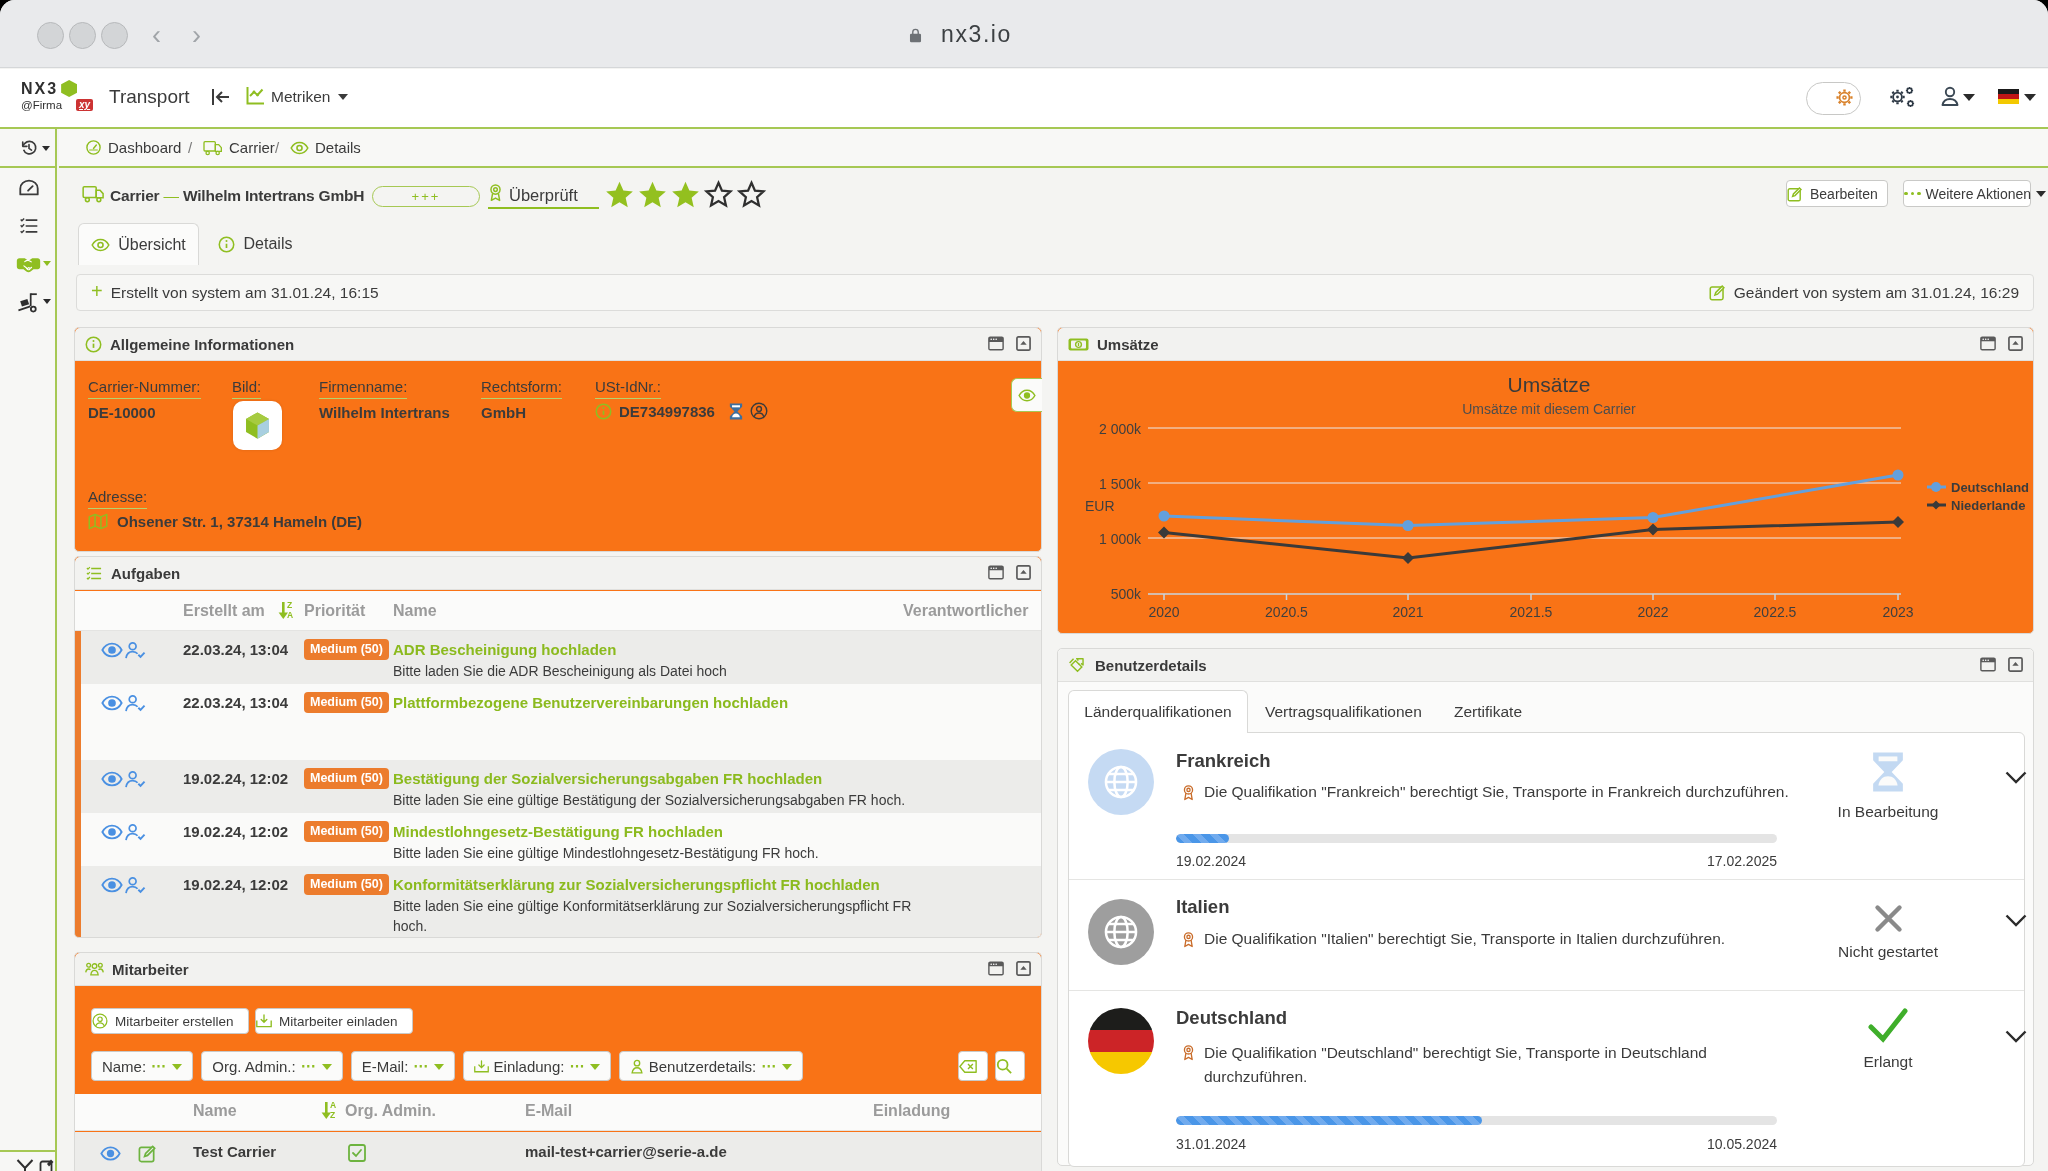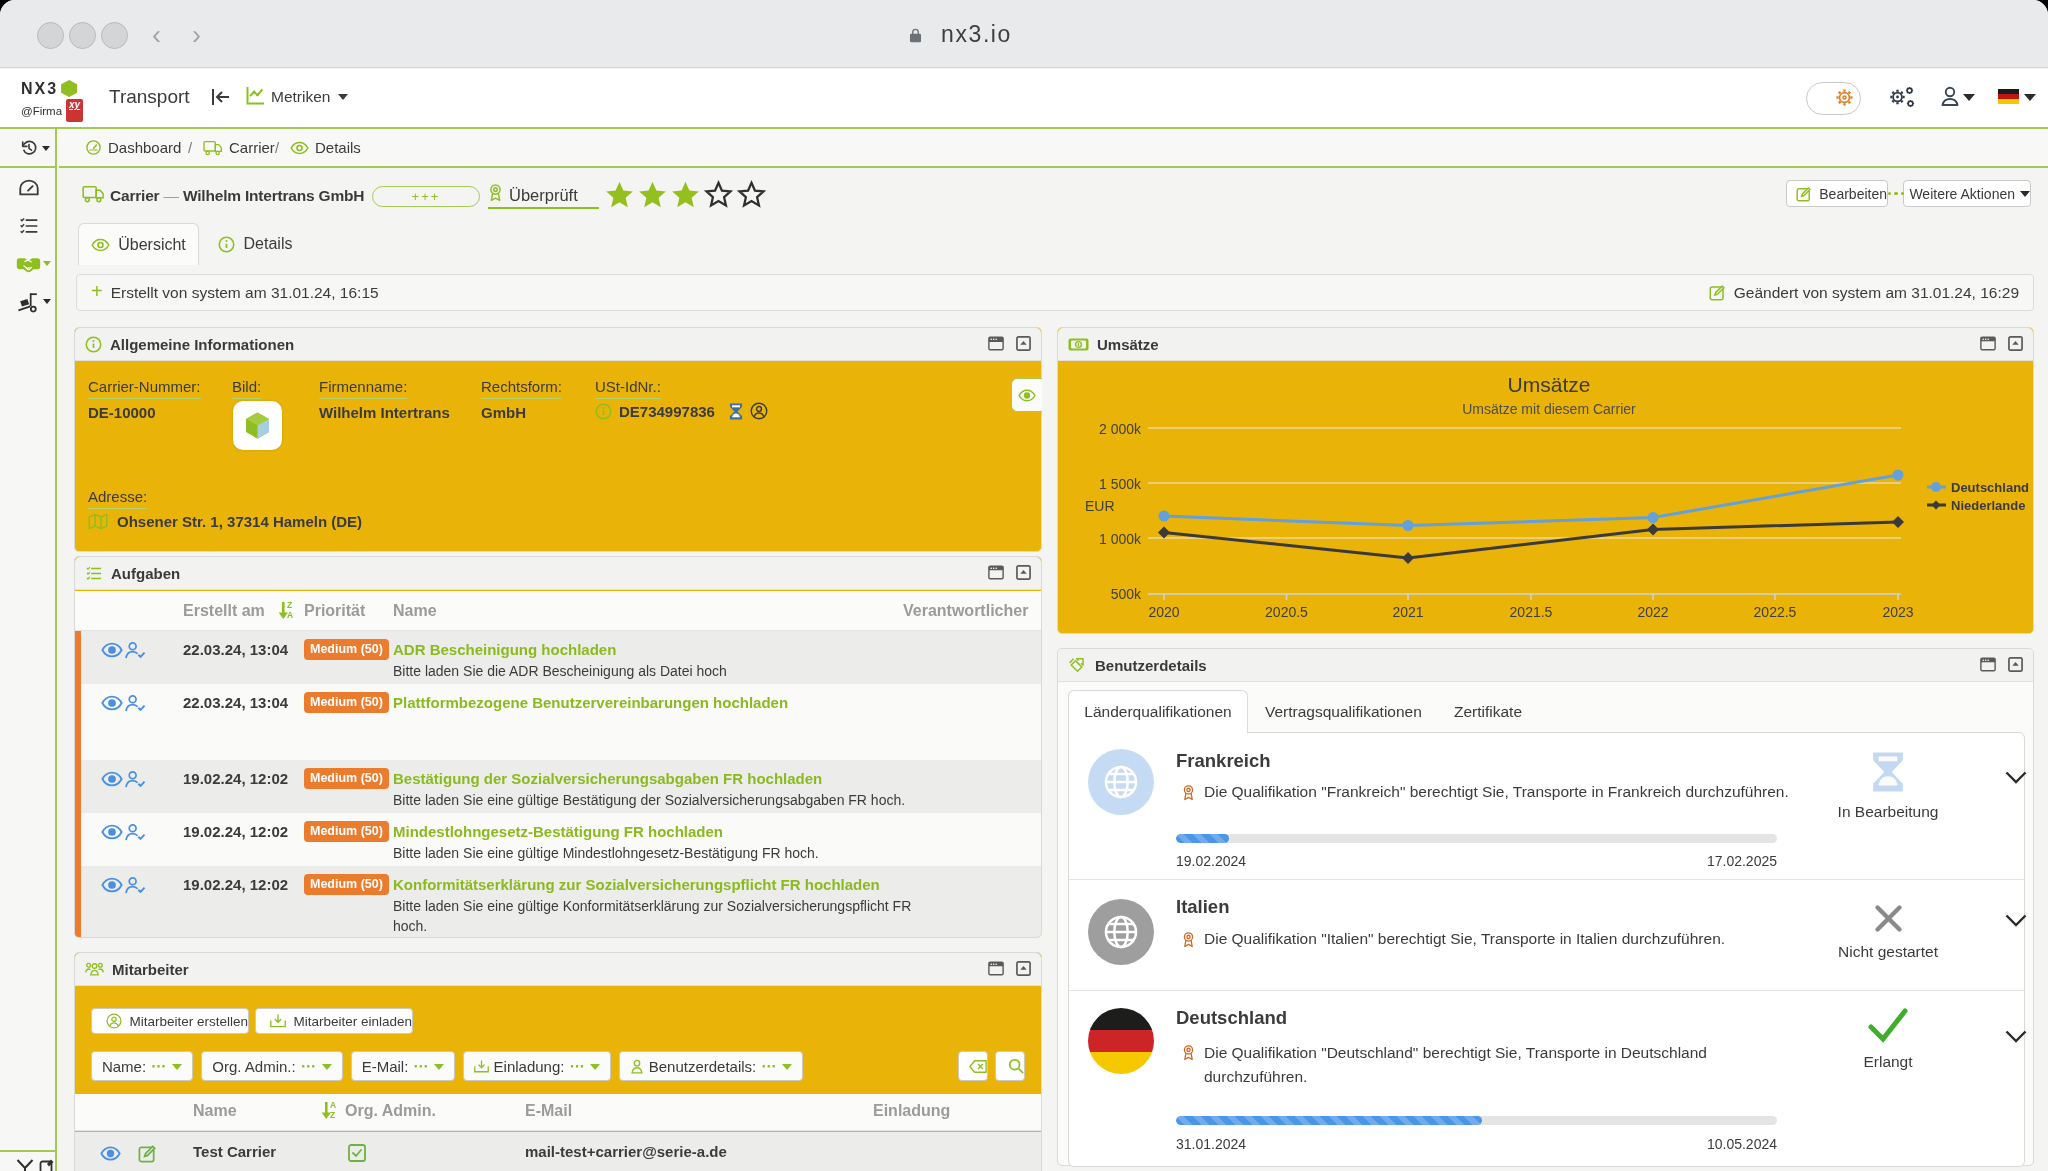--- a/index.html
+++ b/index.html
@@ -11,40 +11,40 @@
 #chrome { position:absolute; top:0; left:0; right:0; height:68px; background:#e9eaec; border-bottom:1px solid #d5d7d9; }
 .tl { position:absolute; top:22px; width:27px; height:27px; border-radius:50%; background:#d3d5d7; border:1.5px solid #b7b9bb; }
 .navarr { position:absolute; top:20px; font-size:27px; color:#a0a4a8; font-weight:400; }
 #urltxt { position:absolute; top:21px; left:941px; font-size:23px; color:#3c4043; letter-spacing:1.6px; }
 
 #apphead { position:absolute; top:69px; left:0; right:0; height:60px; background:#fff; border-bottom:2px solid #a6c854; }
 #nx3 { position:absolute; left:21px; top:11px; }
 #nx3 .t1 { font-size:16px; font-weight:700; color:#2f2f2f; letter-spacing:2px; }
 #nx3 .hex { display:inline-block; width:16px; height:17px; background:#8fbe21; clip-path:polygon(50% 0,100% 25%,100% 75%,50% 100%,0 75%,0 25%); vertical-align:-3px; margin-left:3px; }
 #nx3 .t2 { font-size:11.5px; color:#2f2f2f; margin-top:1px; display:flex; align-items:center; }
-#nx3 .xy { display:inline-block; background:#cc3333; color:#fff; font-weight:700; font-style:italic; font-size:10px; padding:0px 3px 12px; border-radius:2px; margin-left:4px;text-decoration:underline; }
+#nx3 .xy { display:inline-block; background:#cc3333; color:#fff; font-weight:700; font-style:italic; font-size:10px; padding:0px 3px 1px; border-radius:2px; margin-left:14px;text-decoration:underline; }
 #transport { position:absolute; left:109px; top:86px; font-size:19px; color:#3b3b3b; }
 .hicon { position:absolute; top:86px; }
 #metriken { position:absolute; left:271px; top:88px; font-size:15.5px; color:#3b3b3b; }
 
 #pillgear { position:absolute; left:1806px; top:82px; width:55px; height:33px; border:1.5px solid #c8c8c6; border-radius:17px; background:#fff; }
 
 #sidebar { position:absolute; top:129px; left:0; width:57px; bottom:0; background:#f7f7f5; border-right:2px solid #a6c854; }
 #sbline { position:absolute; top:166px; left:0; width:57px; border-top:2px solid #a6c854; }
 #sbline2 { position:absolute; top:1150px; left:0; width:57px; border-top:2px solid #a6c854; }
 
 #crumb { position:absolute; top:129px; left:59px; right:0; height:39px; background:#f8f8f6; border-bottom:2px solid #a6c854; font-size:15px; }
 #crumb .itm { position:absolute; top:0; height:37px; display:flex; align-items:center; gap:6px; }
 
 #page { position:absolute; top:168px; left:59px; right:0; bottom:0; background:#f4f4f2; }
-.card { position:absolute; background:#eab308; border:1px solid #d9d9d7; border-radius:5px; }
+.card { position:absolute; background:#f97316; border:1px solid #d9d9d7; border-radius:5px; }
 .chead { position:relative; height:33px; background:#f2f2f0; border-bottom:1px solid #e0e0de; border-radius:5px 5px 0 0; display:flex; align-items:center; padding-left:10px; gap:8px; }
 .chead .ct { font-size:15px; font-weight:700; color:#3a3a3a; }
 .chicons { position:absolute; right:10px; top:8px; display:flex; gap:12px; }
-.btn { display:inline-flex; align-items:center; gap:7px; background:#fff; border:1px solid #c9c9c7; border-radius:4px; font-size:15px; color:#3b3b3b; justify-content:flex-end; }
+.btn { display:inline-flex; align-items:center; gap:7px; background:#fff; border:1px solid #c9c9c7; border-radius:4px; font-size:15px; color:#3b3b3b; justify-content:flex-start; }
 .greenu { border-bottom:1px solid #b5d36d; padding-bottom:3px; }
 .lbl { font-size:15px; color:#3b3b3b; }
 .val { font-size:15px; font-weight:700; color:#3b3b3b; }
 
 .trow { position:relative; border-left:6px solid #ec7c2d; }
 .teye { position:absolute; left:20px; top:11px; width:22px; height:16px; }
 .tper { position:absolute; left:43px; top:10px; width:23px; height:19px; }
 .tdate { position:absolute; left:102px; top:10px; font-size:15px; font-weight:700; }
 .tbadge { position:absolute; left:223px; top:8px; background:#ec7c2d; color:#fff; font-size:12.5px; font-weight:700; padding:3px 6px 4px; border-radius:4px; }
 .tname { position:absolute; left:312px; top:10px; font-size:15px; font-weight:700; color:#8bba1e; }

